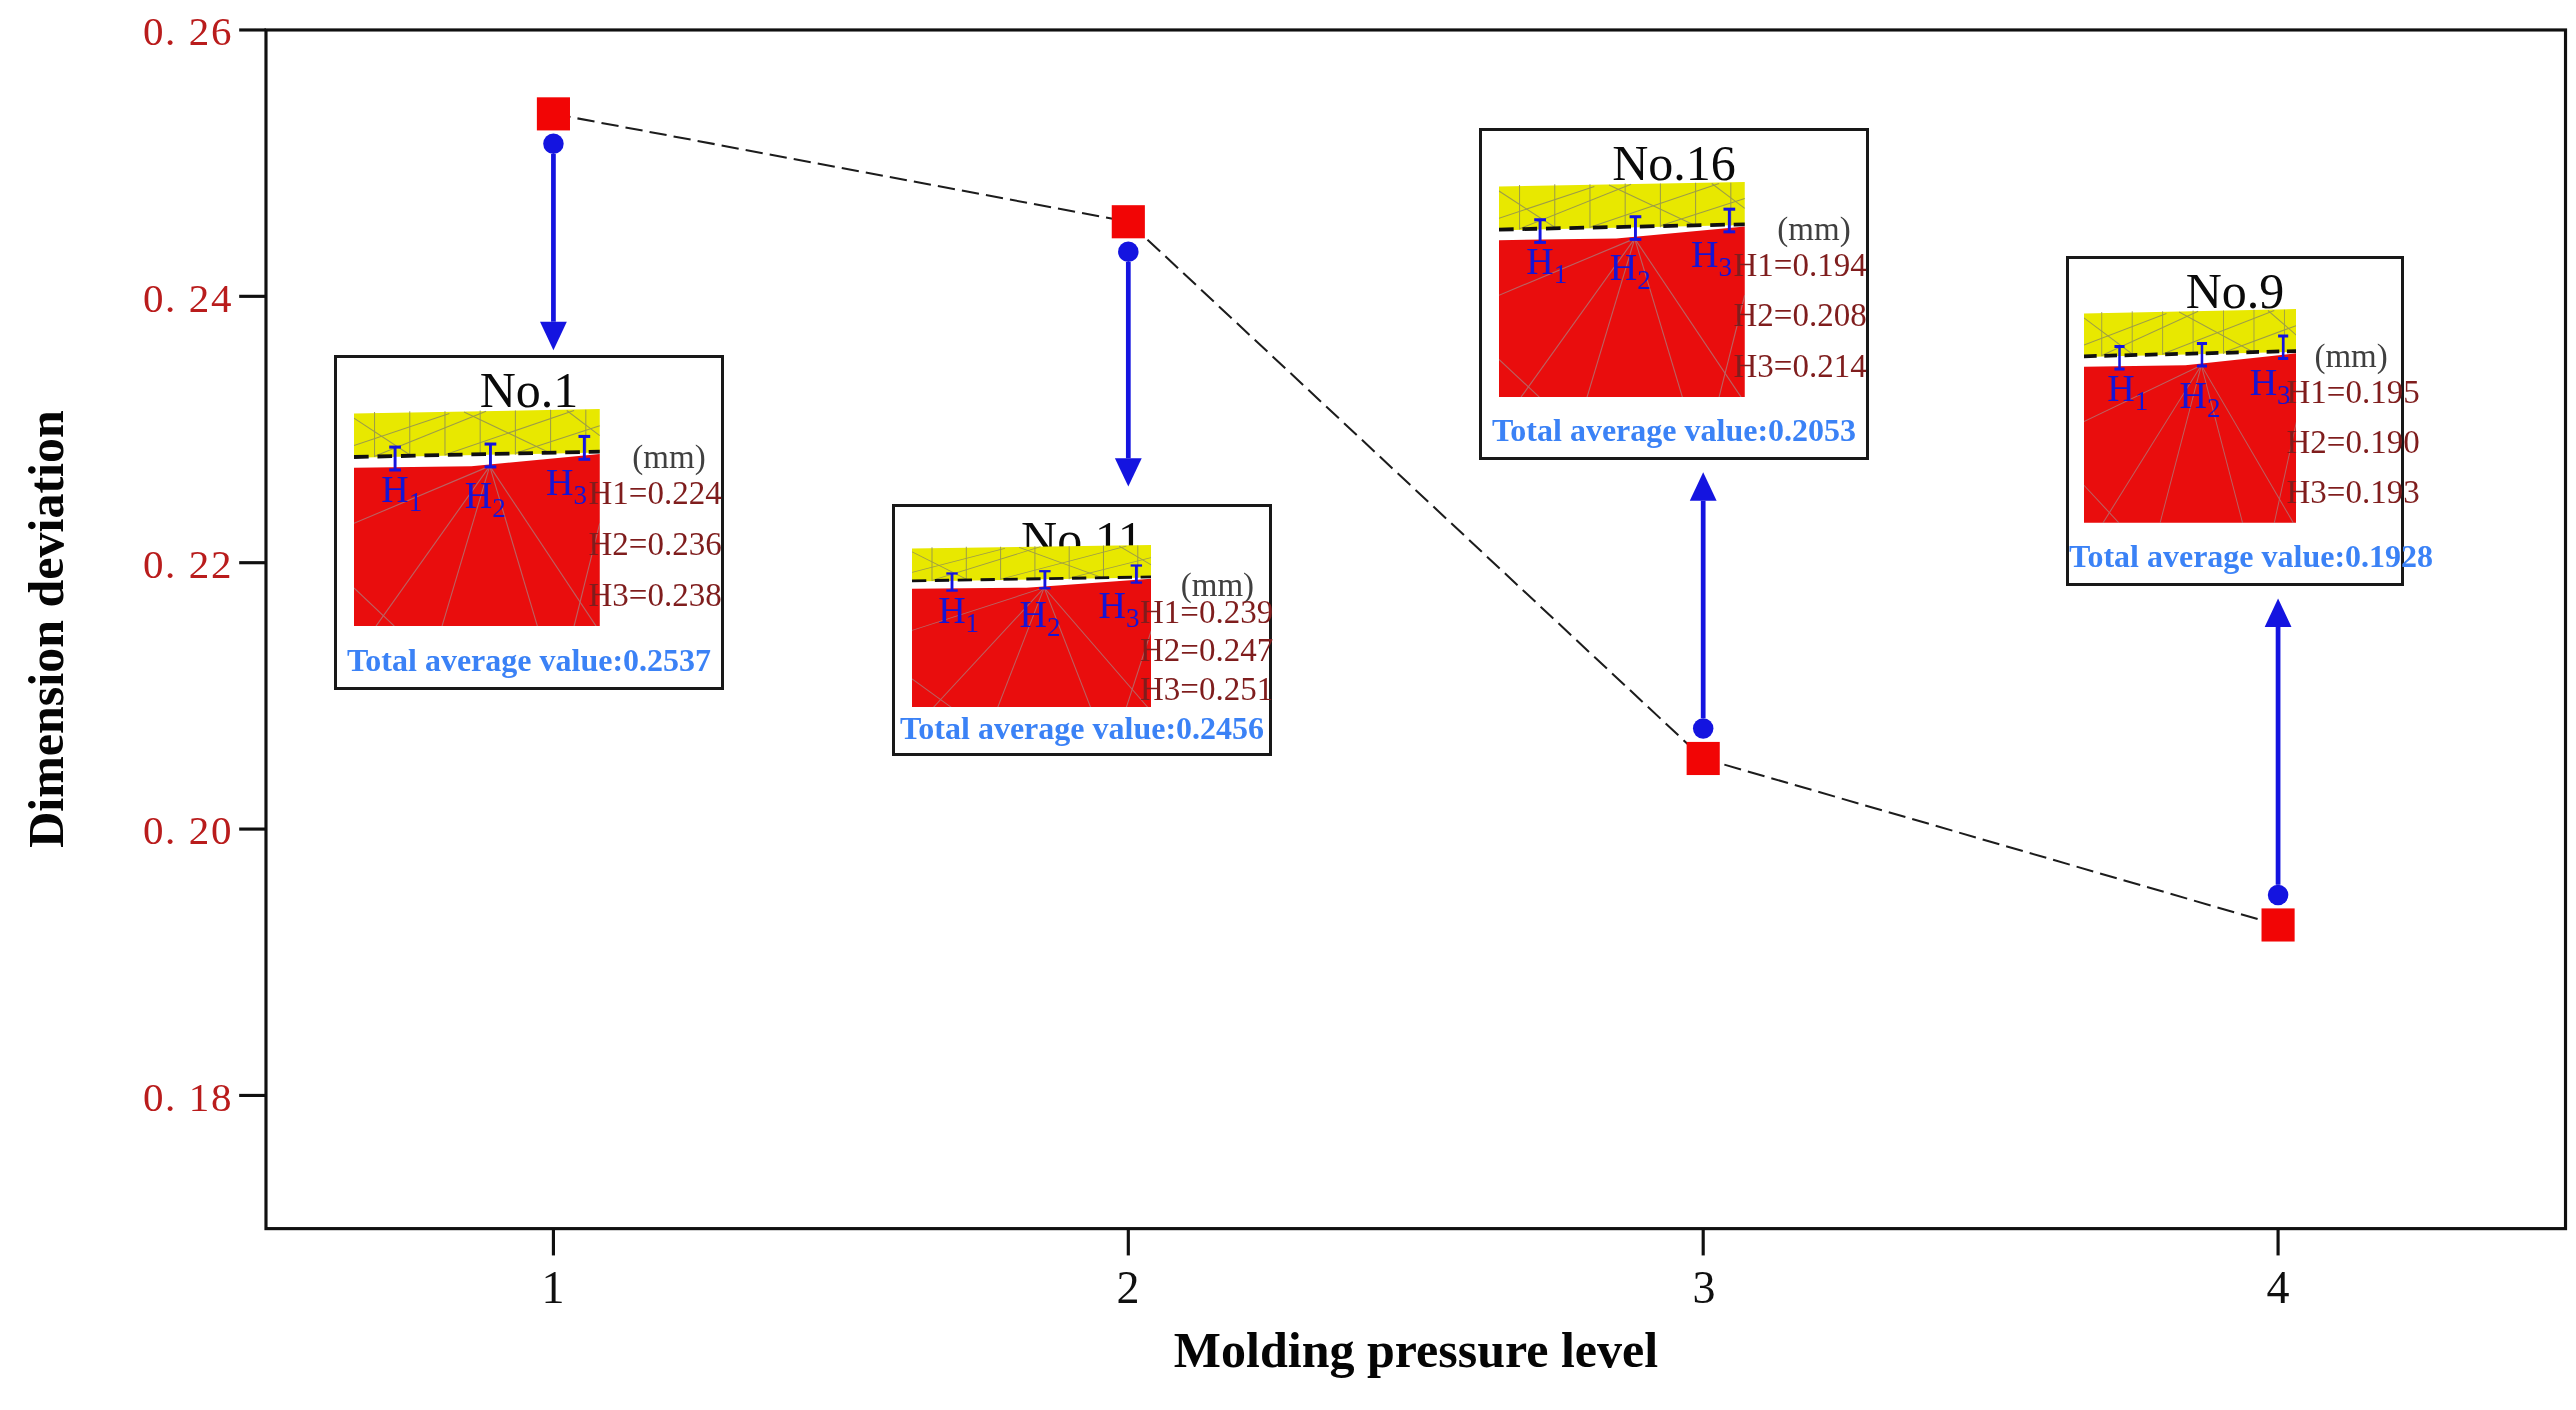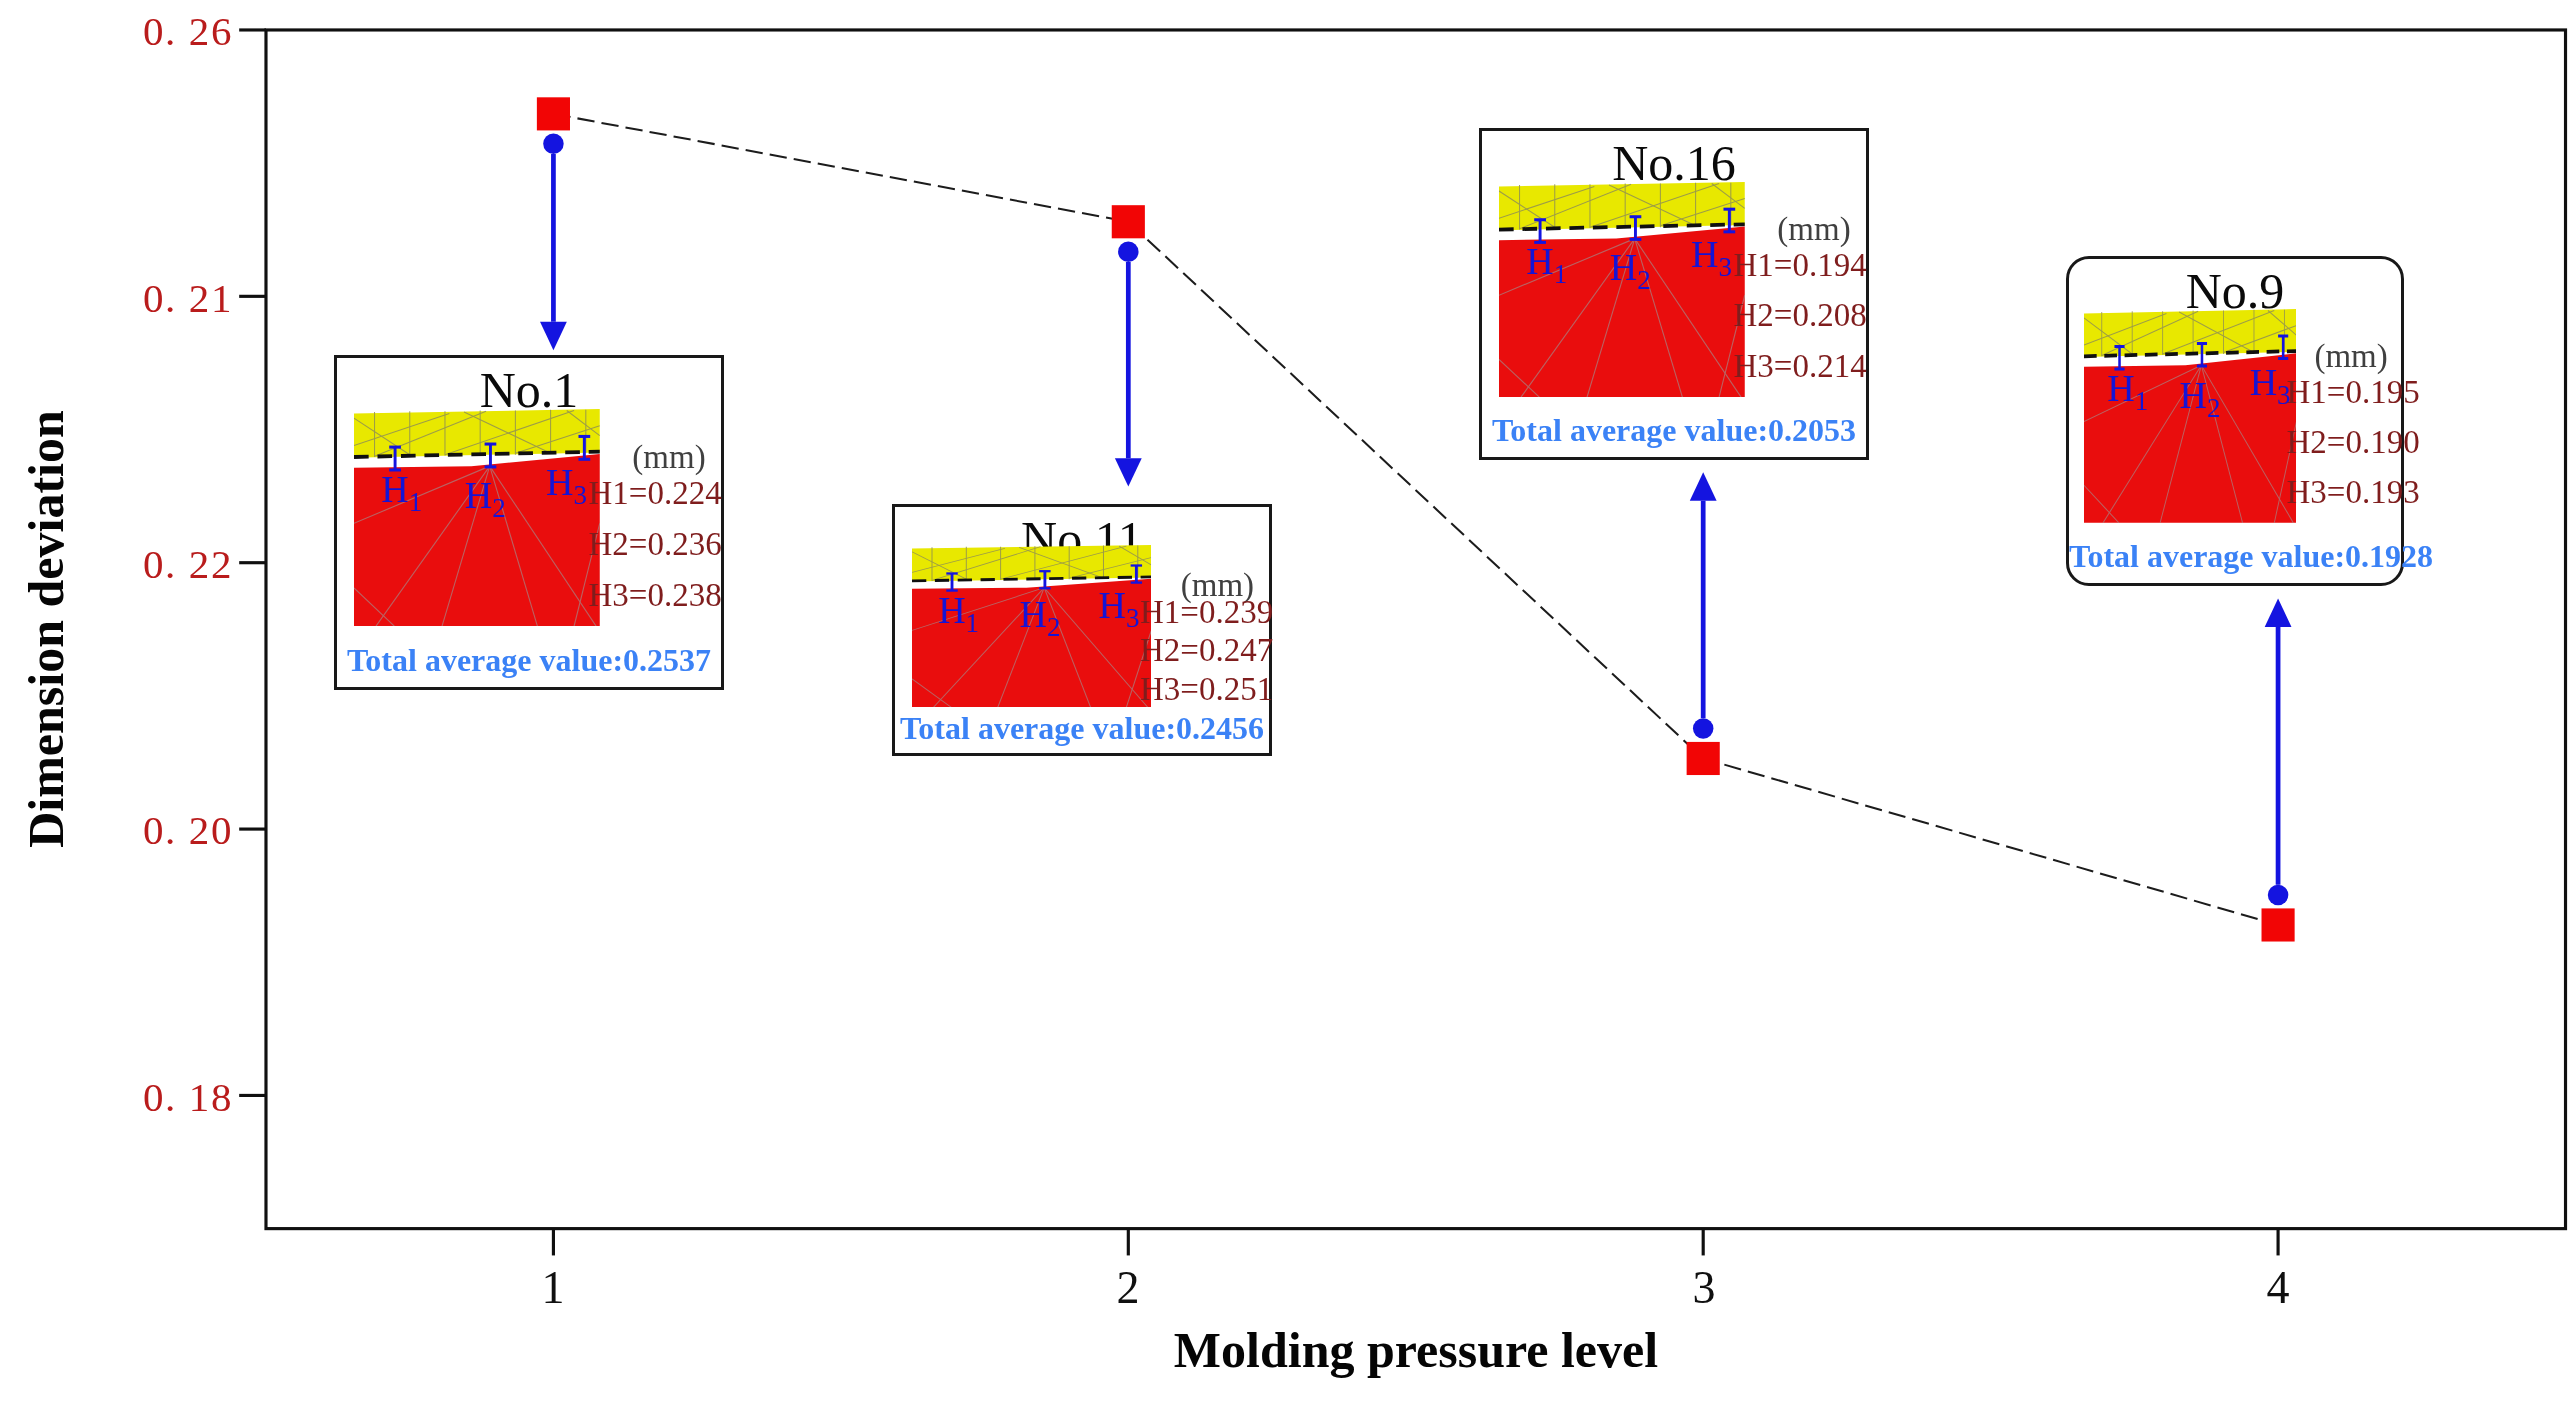--- a/index.html
+++ b/index.html
@@ -67,21 +67,21 @@
       <polygon points="2159.5,599 2142.5,635 2176.5,635" fill="#1414e0"></polygon>
       <circle cx="2159.5" cy="923.8222222222222" r="13" fill="#1414e0"></circle>
       <rect x="2138.5" y="940.8222222222222" width="42" height="42" fill="#f20505"></rect>
       <line x1="2888.5" y1="1121.9333333333336" x2="2888.5" y2="795" stroke="#1414e0" stroke-width="6"></line>
       <polygon points="2888.5,759 2871.5,795 2905.5,795" fill="#1414e0"></polygon>
       <circle cx="2888.5" cy="1134.9333333333336" r="13" fill="#1414e0"></circle>
       <rect x="2867.5" y="1151.9333333333336" width="42" height="42" fill="#f20505"></rect>
     </svg>
 
   <div class="ylab" style="top:6.3px">0. 26</div>
-  <div class="ylab" style="top:273px">0. 21</div>
+  <div class="ylab" style="top:273px">0. 24</div>
   <div class="ylab" style="top:539px">0. 22</div>
   <div class="ylab" style="top:805px">0. 20</div>
   <div class="ylab" style="top:1072px">0. 18</div>
 
   <div class="xlab" style="left:474px">1</div>
   <div class="xlab" style="left:1049px">2</div>
   <div class="xlab" style="left:1625px">3</div>
   <div class="xlab" style="left:2199px">4</div>
 
   <div id="y-title" class="axis-title">Dimension deviation</div>
@@ -245,21 +245,21 @@
       <span class="hmark hm2"><span>H</span><sub>2</sub></span>
       <span class="hmark hm3"><span>H</span><sub>3</sub></span>
     </div>
     <div class="unit">(mm)</div>
     <div class="vline v1">H1=0.194</div>
     <div class="vline v2">H2=0.208</div>
     <div class="vline v3">H3=0.214</div>
     <div class="total">Total average value:0.2053</div>
   </div>
 
-  <div class="anno-box" style="left: 2066px; top: 256px; width: 338px; height: 330px; border-radius: 23px;">
+  <div class="anno-box" style="left: 2066px; top: 256px; width: 338px; height: 330px;">
     <div class="anno-title">No.9</div>
     <div class="inset">
       <svg viewBox="0 0 335 285" preserveAspectRatio="none">
   <polygon points="0,6 335,0 335,57 0,64" fill="#e8e800"></polygon>
   <g stroke="#8f8f55" stroke-width="1.4" opacity="0.85">
     <line x1="28" y1="4" x2="28" y2="63"></line>
             <line x1="76" y1="3" x2="76" y2="62"></line>
     <line x1="124" y1="3" x2="124" y2="61"></line>
             <line x1="172" y1="2" x2="172" y2="60"></line>
     <line x1="220" y1="2" x2="220" y2="60"></line>

